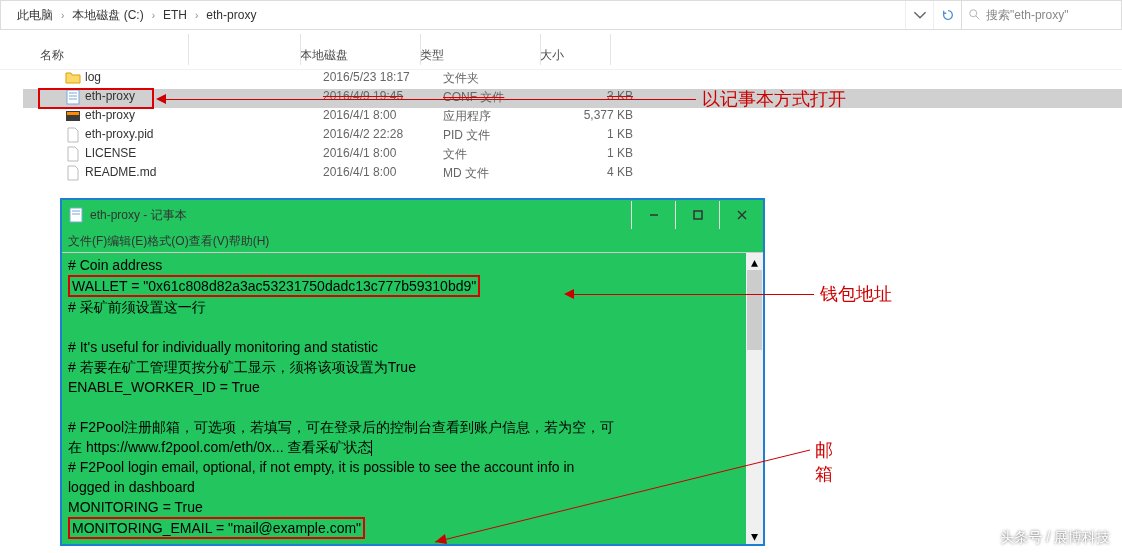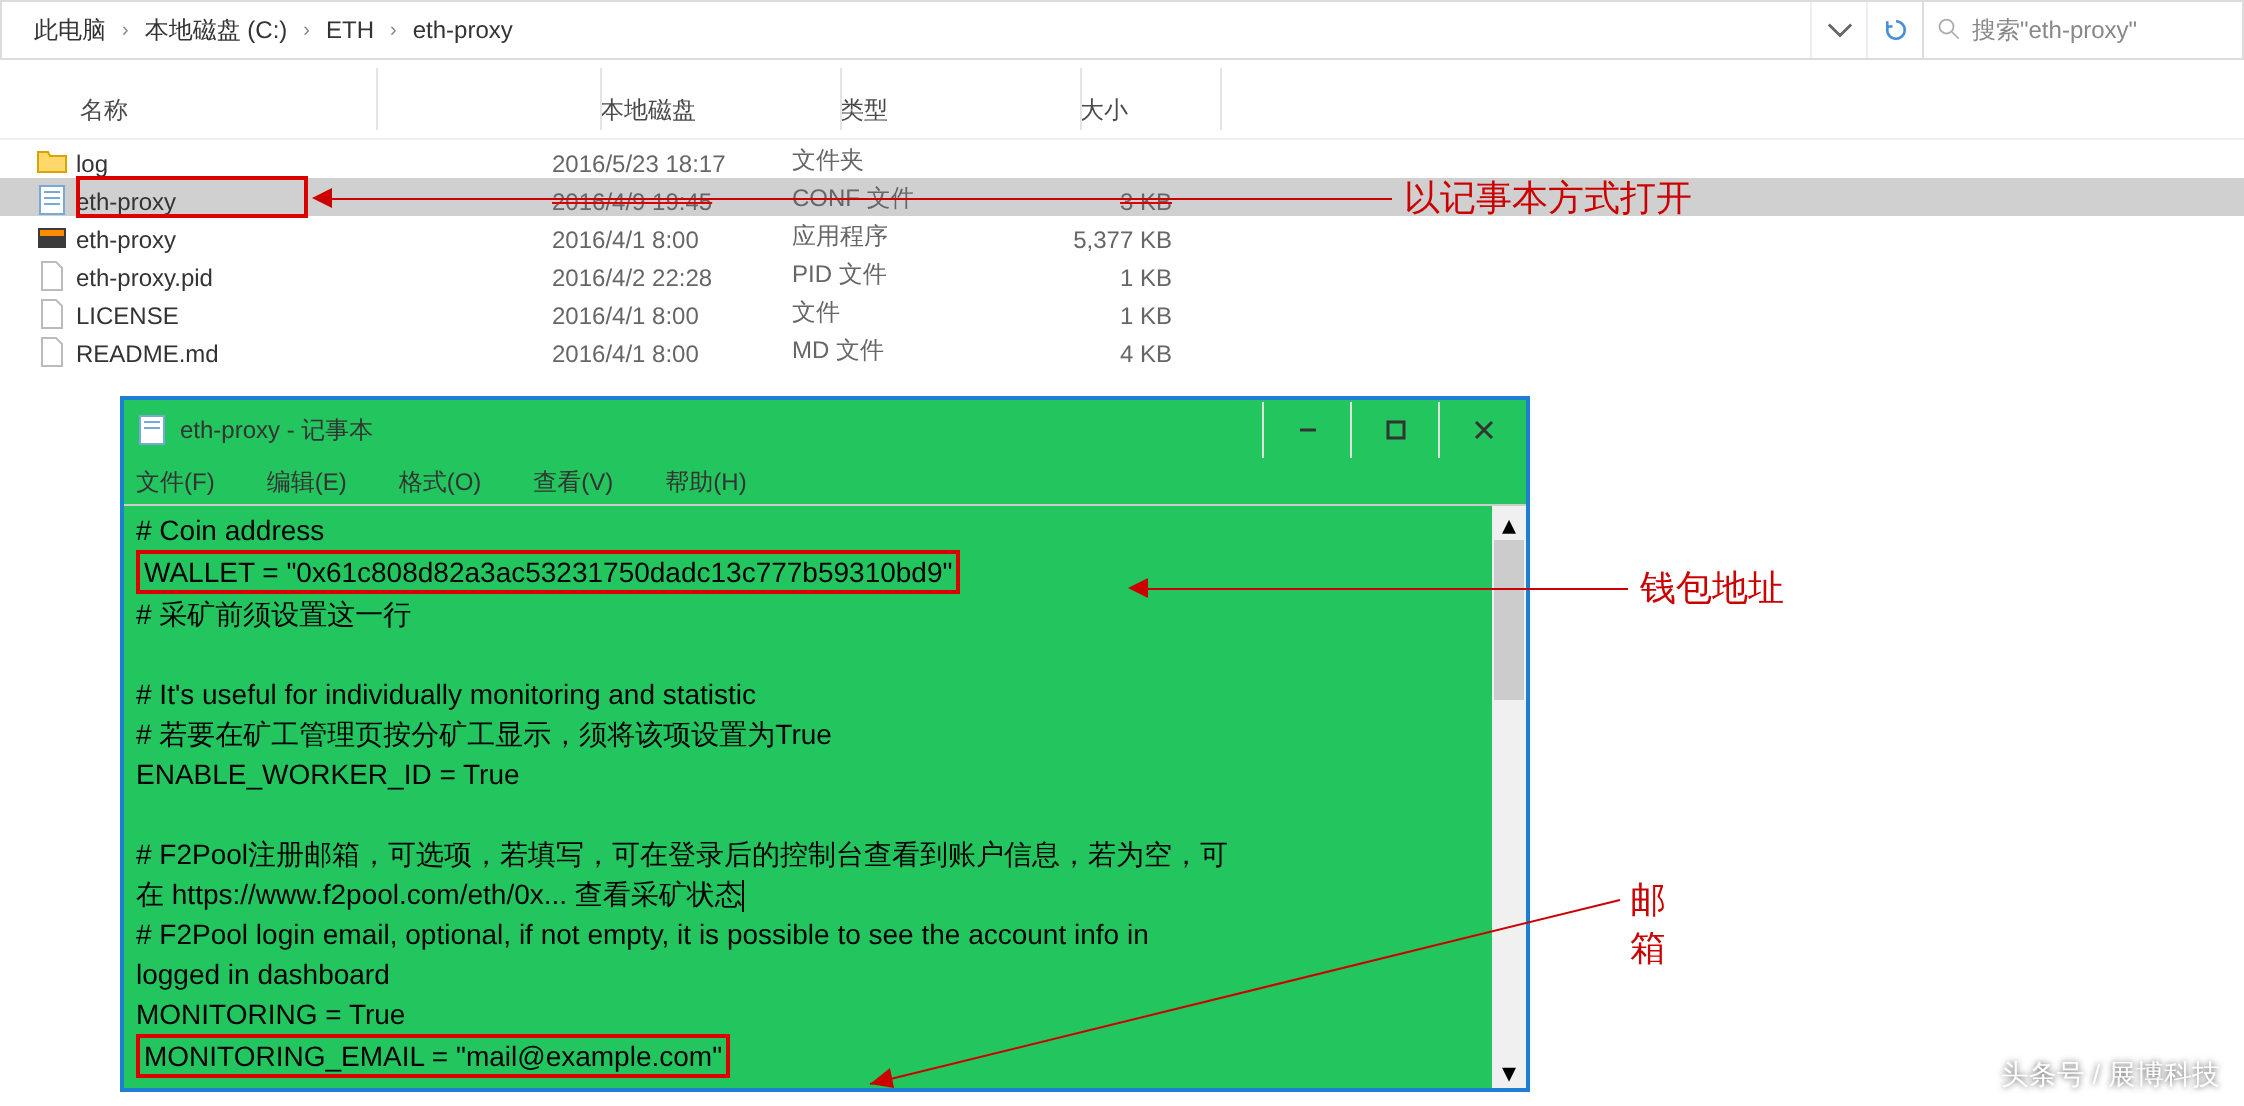--- a/index.html
+++ b/index.html
@@ -15,21 +15,21 @@
   .searchbox svg { width: 14px; height: 14px; margin-right: 4px; opacity: .7; }
 
   .columns { display: flex; height: 28px; align-items: center; padding-left: 40px; border-bottom: 1px solid #f0f0f0; position: relative; color: #4a4a4a; }
   .col-name { width: 260px; }
   .col-date { width: 120px; }
   .col-type { width: 120px; }
   .col-size { width: 70px; }
   .col-sep { position: absolute; top: 4px; bottom: 4px; width: 1px; background: #e4e4e4; }
 
   .filelist { position: relative; }
-  .row { height: 19px; display: flex; align-items: flex-end; padding-left: 16px; position: relative; }
+  .row { height: 19px; display: flex; align-items: flex-start; padding-left: 40px; position: relative; margin-left: 23px; }
   .row.selected { background: #d0d0d0; }
   .icon-slot { width: 20px; display: flex; align-items: center; justify-content: center; }
   .icon-slot svg { width: 16px; height: 16px; }
   .fname { width: 240px; padding-left: 2px; }
   .fdate { width: 120px; color: #666; }
   .ftype { width: 120px; color: #666; }
   .fsize { width: 70px; text-align: right; color: #666; }
   .strike { text-decoration: line-through; text-decoration-color: #d00; text-decoration-thickness: 1px; }
   .red-box-around-row { position: absolute; border: 2px solid #d00; pointer-events: none; }
 
@@ -38,21 +38,21 @@
   .annotation .arrow-head-left { width: 0; height: 0; border-top: 5px solid transparent; border-bottom: 5px solid transparent; border-right: 10px solid #c00; }
 
   
   .notepad { position: absolute; left: 60px; top: 198px; width: 705px; height: 348px; border: 2px solid #1d7fd4; background: #22c55e; display: flex; flex-direction: column; }
   .np-title { height: 30px; display: flex; align-items: center; padding-left: 6px; }
   .np-title-icon { width: 16px; height: 16px; margin-right: 6px; }
   .np-title-text { flex: 1; }
   .np-winbtns { display: flex; }
   .np-winbtn { width: 44px; height: 28px; display: flex; align-items: center; justify-content: center; border-left: 1px solid #e0e0e0; }
   .np-winbtn svg { width: 10px; height: 10px; stroke: #333; stroke-width: 1.5; }
-  .np-menu { height: 22px; display: flex; align-items: center; padding-left: 6px; gap: 26px; font-size: 12px; }
+  .np-menu { height: 22px; display: flex; align-items: center; padding-left: 6px; gap: 0; font-size: 12px; }
   .np-content { flex: 1; border-top: 1px solid #ccc; padding: 2px 6px; font-size: 14px; line-height: 20px; position: relative; overflow: hidden; font-family: "Microsoft YaHei", sans-serif; color: #000; }
   .np-scroll { position: absolute; right: 0; top: 0; bottom: 0; width: 17px; background: #f0f0f0; display: flex; flex-direction: column; align-items: center; }
   .np-scroll .sbtn { width: 17px; height: 17px; display: flex; align-items: center; justify-content: center; }
   .np-scroll .thumb { width: 15px; background: #ccc; }
   .np-content .red-box-inline { border: 2px solid #d00; padding: 0 2px; display: inline-block; line-height: 18px; }
   .cursor { border-left: 1px solid #000; display: inline-block; height: 16px; vertical-align: middle; }
 
   .watermark { position: absolute; right: 12px; bottom: 6px; font-size: 14px; color: #fff; text-shadow: 0 0 3px rgba(0,0,0,.7); }
 </style>
 </head>

